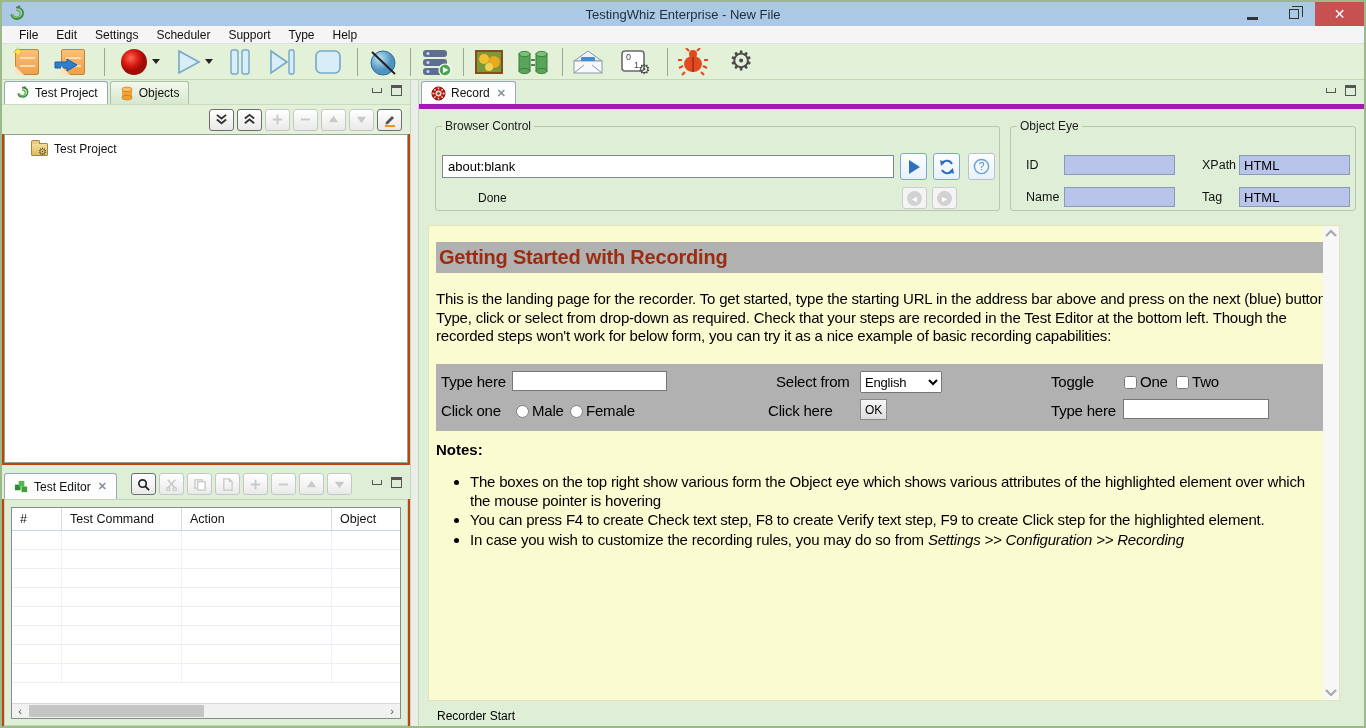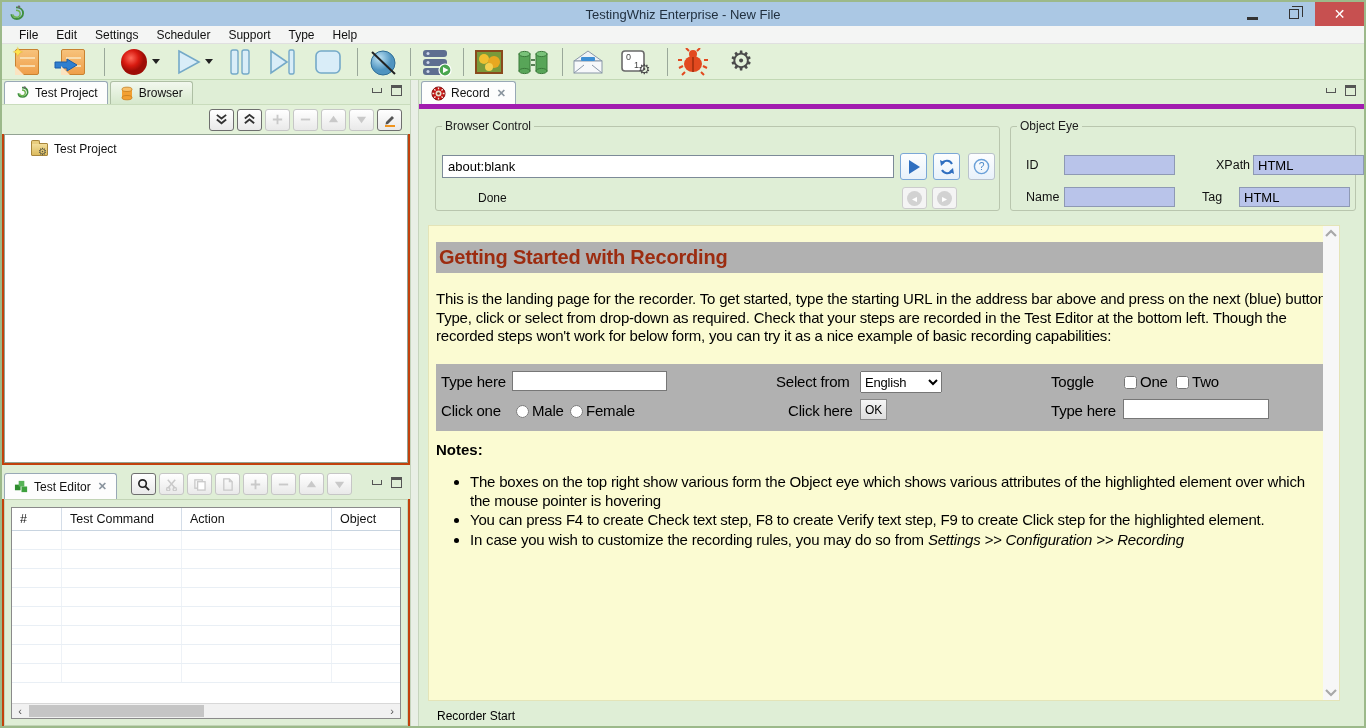--- a/index.html
+++ b/index.html
@@ -284,21 +284,21 @@
               <circle cx="16" cy="3.5" r="1.8" fill="#6b6b6b"></circle>
             </svg>
             <span>Test Project</span>
           </div>
           <div class="tab inactive">
             <svg width="14" height="15" viewBox="0 0 16 18">
               <rect x="2" y="4" width="12" height="10" fill="#f2a031"></rect>
               <ellipse cx="8" cy="4" rx="6" ry="2.6" fill="#f8c06a" stroke="#c87f1e"></ellipse>
               <ellipse cx="8" cy="14" rx="6" ry="2.6" fill="#f2a031" stroke="#c87f1e"></ellipse>
             </svg>
-            <span>Browser</span>
+            <span>Objects</span>
           </div>
           <div class="minmax">
             <div class="mm-min"></div>
             <div class="mm-max"></div>
           </div>
         </div>
         <div class="panel-toolbar">
           <div class="pt-btn">
             <svg width="13" height="13" viewBox="0 0 14 14">
                 <path d="M2 2l5 4 5-4M2 7l5 4 5-4" fill="none" stroke="#333" stroke-width="2"></path>
@@ -530,21 +530,21 @@
           <div class="nav-btn" style="left:496px; top:54px;">
               <div class="nav-circle">▸</div>
             </div>
         </fieldset>
 
         <fieldset class="oe">
           <legend>Object Eye</legend>
           <div class="oe-row" style="left:15px; top:22px; gap:0;">
             <span class="oe-label" style="width:38px">ID</span>
             <input class="oe-field" type="text" value="" style="">
-            <span class="oe-label" style="width:37px; margin-left:41px">XPath</span>
+            <span class="oe-label" style="width:37px; margin-left:27px">XPath</span>
             <input class="oe-field" type="text" value="HTML" style="">
           </div>
           <div class="oe-row" style="left:15px; top:54px; gap:0;">
             <span class="oe-label" style="width:38px">Name</span>
             <input class="oe-field" type="text" value="" style="">
             <span class="oe-label" style="width:37px; margin-left:27px">Tag</span>
             <input class="oe-field" type="text" value="HTML" style="">
           </div>
         </fieldset>
 
@@ -569,21 +569,21 @@
               <input class="chk" type="checkbox" style=""><span>Two</span>
             </span>
 
             <span class="fb" style="left:5px; top:38px;">Click one</span>
             <span class="fb" style="left:80px; top:38px;">
               <input class="rad" type="radio" name="gender" style=""><span>Male</span>
             </span>
             <span class="fb" style="left:134px; top:38px;">
               <input class="rad" type="radio" name="gender" style=""><span>Female</span>
             </span>
-            <span class="fb" style="left:352px; top:38px;">Click here</span>
+            <span class="fb" style="left:332px; top:38px;">Click here</span>
             <button class="fb ok-btn" style="left:424px; top:35px;">OK</button>
             <span class="fb" style="left:615px; top:38px;">Type here</span>
             <input class="fb" type="text" style="left: 687px; top: 35px; width: 146px;">
           </div>
 
           <div class="notes-title">Notes:</div>
           <ul class="notes-list">
             <li><span>The boxes on the top right show various form the Object eye which shows various attributes of the highlighted element over which the mouse pointer is hovering</span></li>
             <li><span>You can press F4 to create Check text step, F8 to create Verify text step, F9 to create Click step for the highlighted element.</span></li>
             <li><span>In case you wish to customize the recording rules, you may do so from </span><i>Settings &gt;&gt; Configuration &gt;&gt; Recording</i></li>

